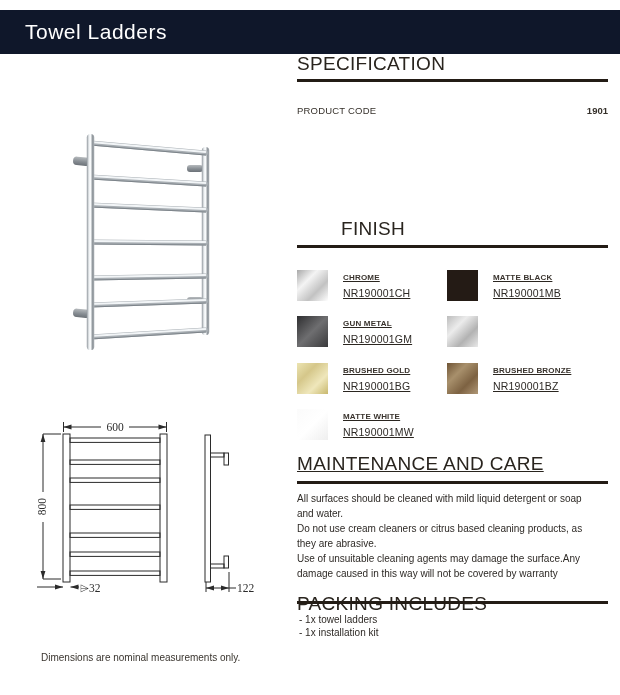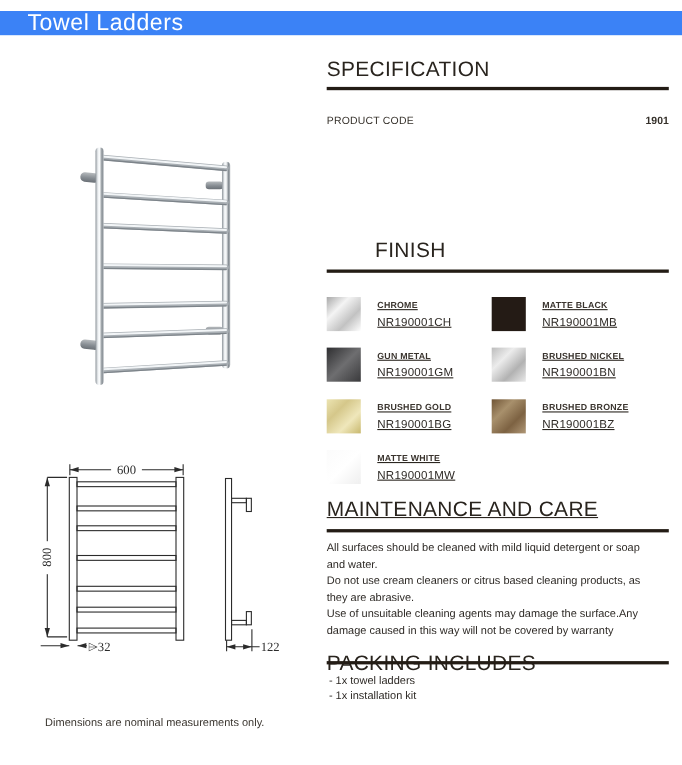--- a/index.html
+++ b/index.html
@@ -8,22 +8,22 @@
     width:620px; height:695px;
     font-family:"Liberation Sans", sans-serif;
     color:#2b2620;
     position:relative;
     overflow:hidden;
   }
   .page { position:absolute; inset:0; background:#fff; }
 
   
   .title-bar {
-    position:absolute; left:0; top:10px; width:620px; height:22px;
-    background:#3b82f6; display:flex; align-items:center;
+    position:absolute; left:0; top:10px; width:620px; height:44px;
+    background:#0f172a; display:flex; align-items:center;
   }
   .title-bar .title {
     color:#ffffff; font-size:21px; letter-spacing:.5px; padding-left:25px;
     white-space:nowrap;
   }
 
   
   .rcol { position:absolute; left:297px; width:311px; }
   .sec-head {
     font-size:19px; color:#29241e; letter-spacing:.3px; white-space:nowrap;
@@ -161,24 +161,20 @@
     </div>
     <div class="swatch-cell">
       <div class="swatch" style="background: linear-gradient(135deg, rgb(46, 46, 48), rgb(110, 110, 112), rgb(58, 58, 60));"></div>
       <div class="swatch-txt">
         <div class="swatch-name">GUN METAL</div>
         <div class="swatch-code">NR190001GM</div>
       </div>
     </div>
     <div class="swatch-cell">
       <div class="swatch" style="background: linear-gradient(135deg, rgb(188, 188, 188), rgb(236, 236, 236), rgb(178, 178, 178), rgb(233, 233, 233));"></div>
-      <div class="swatch-txt">
-        <div class="swatch-name">BRUSHED NICKEL</div>
-        <div class="swatch-code">NR190001BN</div>
-      </div>
     </div>
     <div class="swatch-cell">
       <div class="swatch" style="background: linear-gradient(135deg, rgb(236, 228, 178), rgb(213, 199, 138), rgb(239, 231, 187), rgb(200, 184, 110));"></div>
       <div class="swatch-txt">
         <div class="swatch-name">BRUSHED GOLD</div>
         <div class="swatch-code">NR190001BG</div>
       </div>
     </div>
     <div class="swatch-cell">
       <div class="swatch" style="background: linear-gradient(135deg, rgb(111, 84, 53), rgb(168, 144, 108), rgb(125, 98, 66), rgb(176, 152, 119));"></div>

